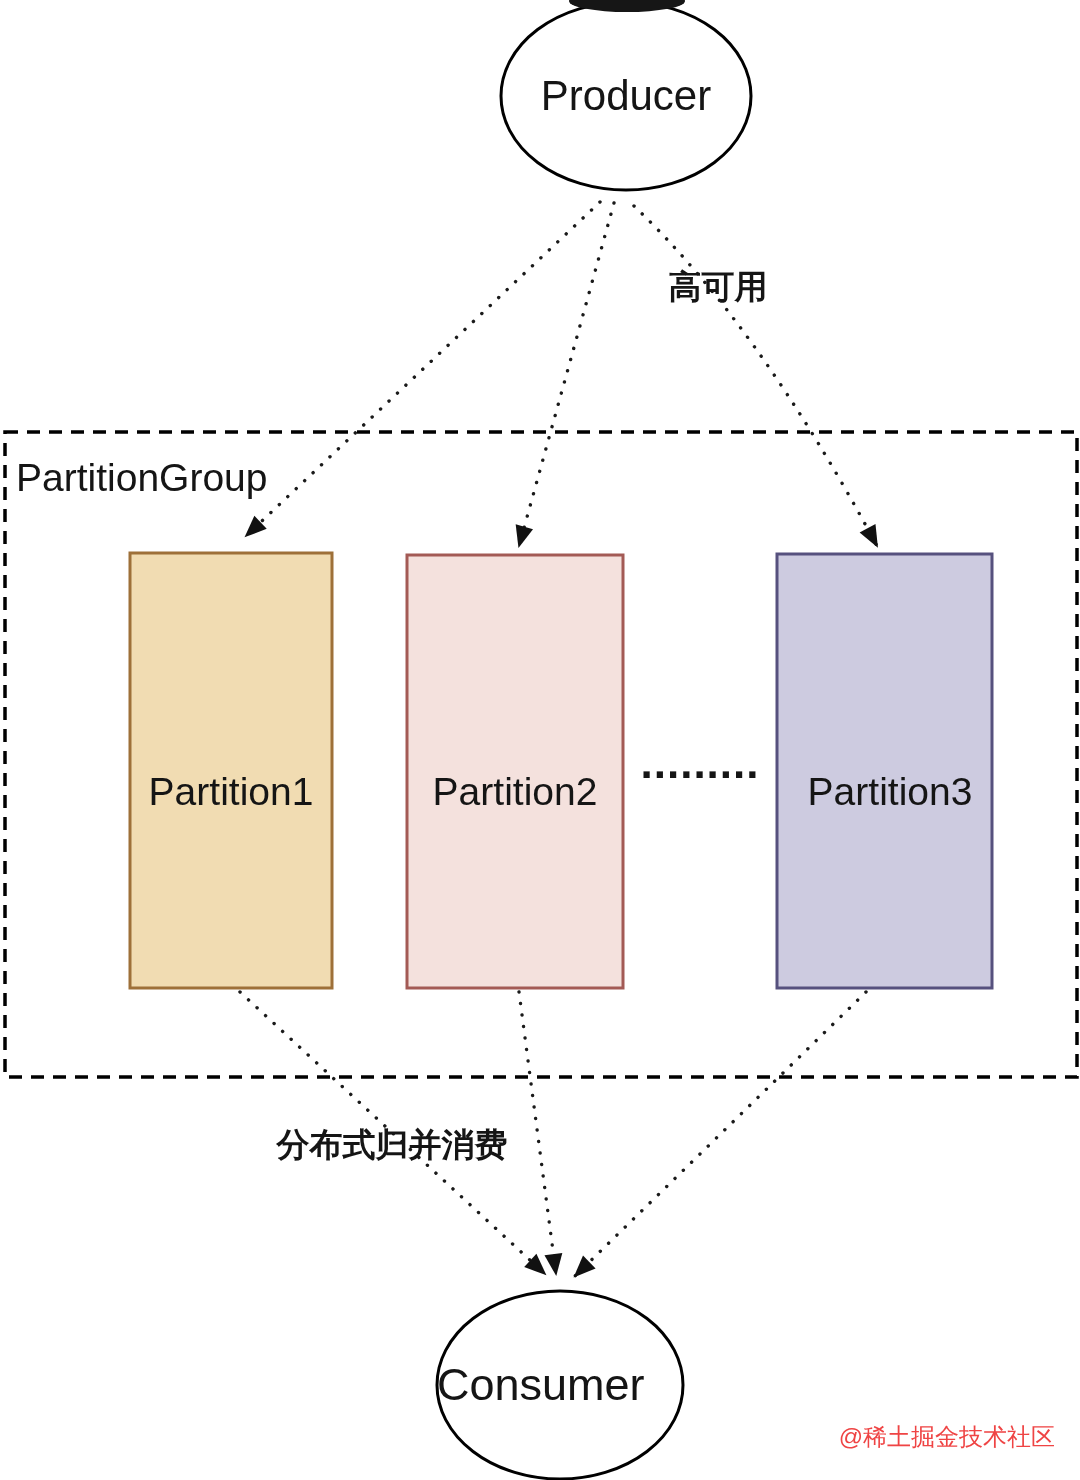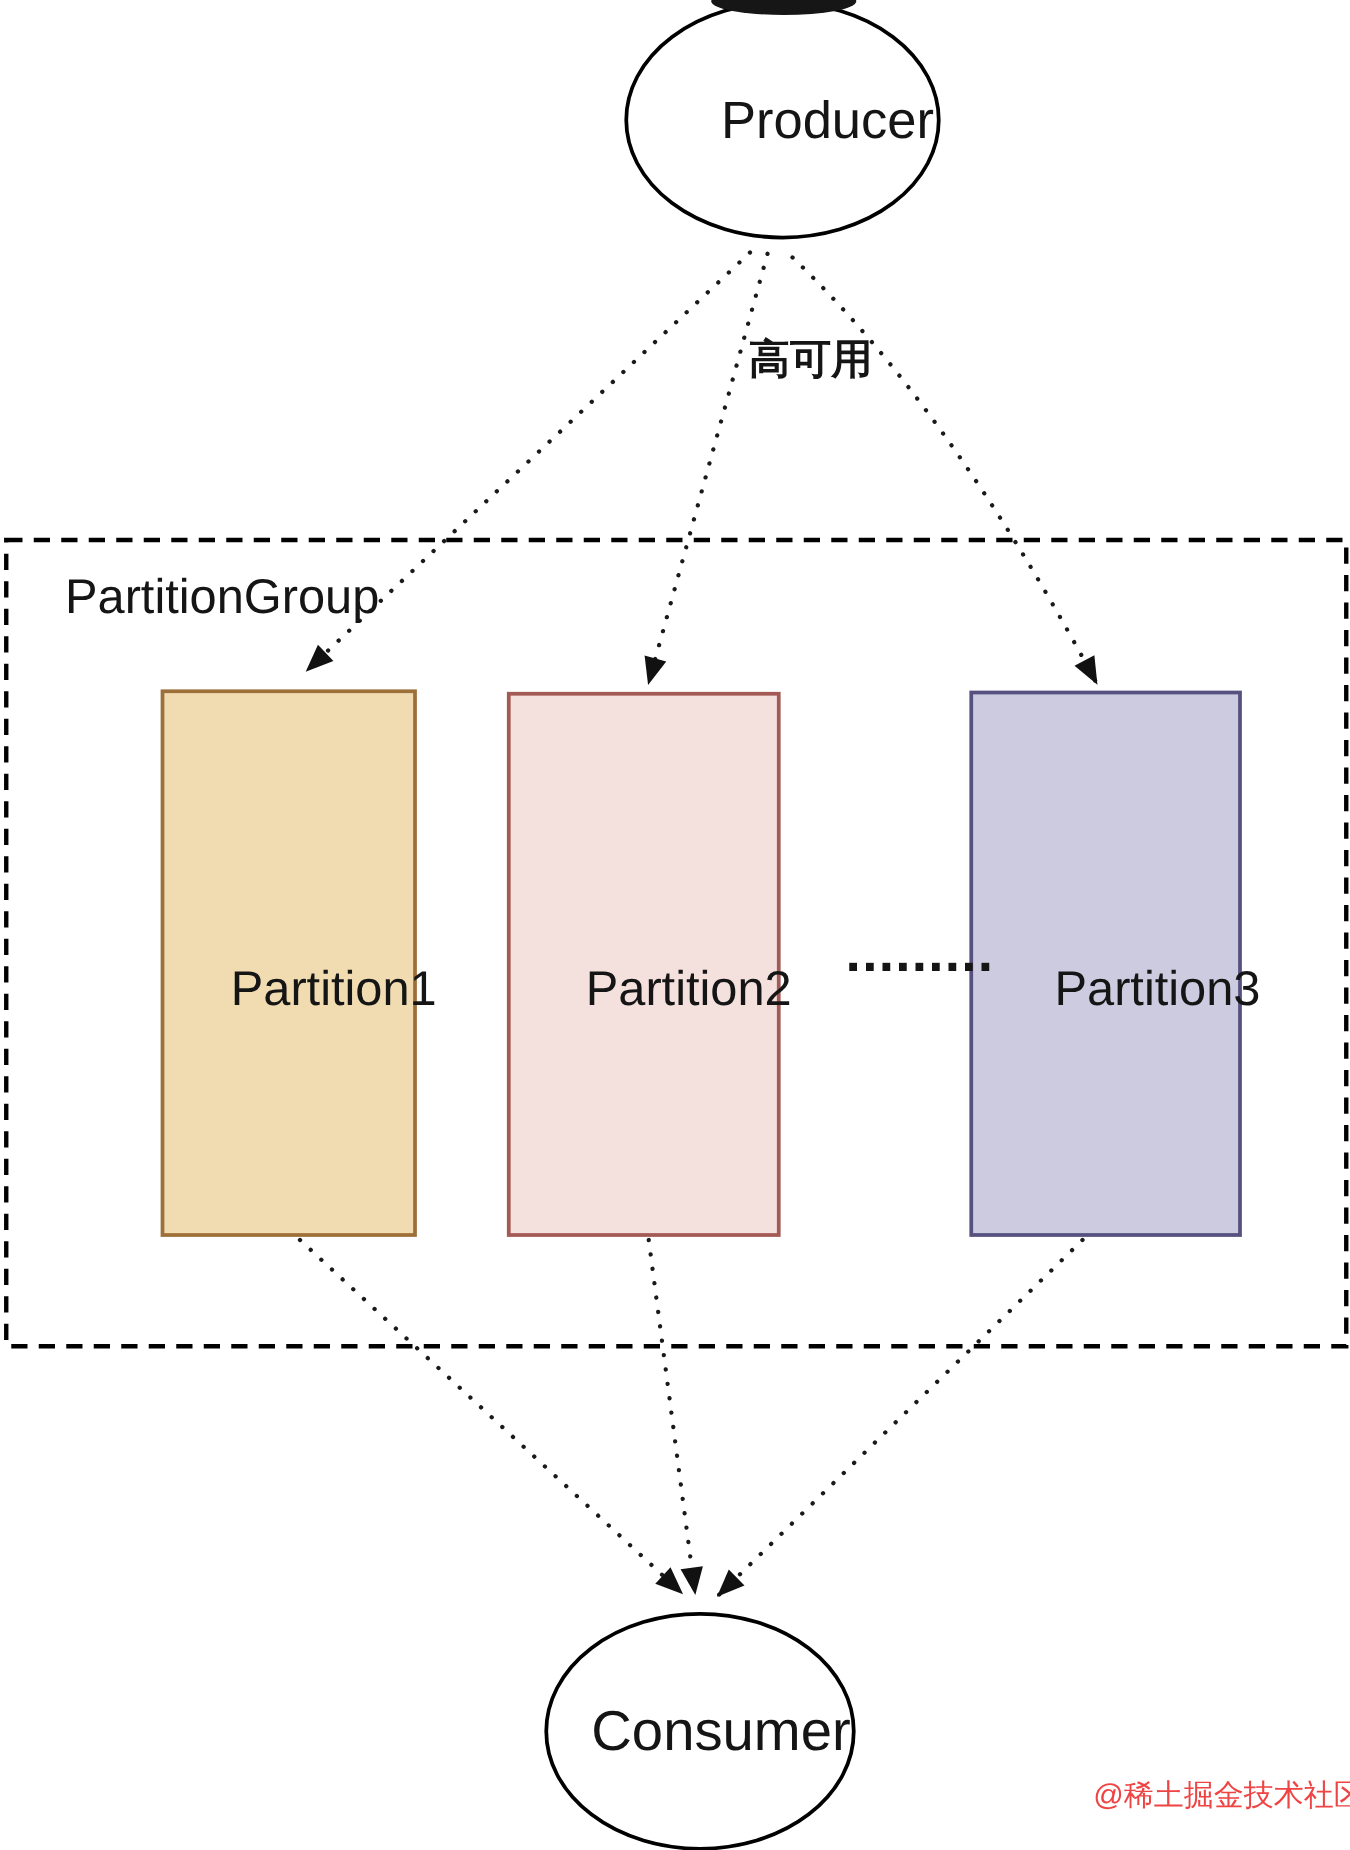--- a/index.html
+++ b/index.html
@@ -18,21 +18,20 @@
   }
   .diagram-svg {
     position: absolute;
     left: 0;
     top: 0;
   }
   .label {
     position: absolute;
     color: #151515;
     white-space: nowrap;
-    padding-left: 36px;
   }
   .producer-label {
     left: 501px; top: 72px; width: 250px;
     font-size: 42px; line-height: 48px; text-align: center;
   }
   .group-label {
     left: 16px; top: 455px;
     font-size: 39px; line-height: 46px;
   }
   .partition-label {
@@ -43,21 +42,21 @@
   .p2-label { left: 407px; width: 216px; }
   .p3-label { left: 777px; width: 226px; }
   .ellipsis-label {
     left: 620px; top: 733px; width: 160px;
     font-size: 44px; line-height: 60px; font-weight: bold;
     text-align: center; letter-spacing: 1px;
   }
   .producer-note {
     left: 563px; top: 266px; width: 310px;
     font-size: 33px; line-height: 41px; font-weight: 600;
-    white-space: normal;
+    text-align: center; white-space: normal;
   }
   .consumer-note {
     left: 233px; top: 1124px; width: 318px;
     font-size: 33px; line-height: 41px; font-weight: 600;
     text-align: center; white-space: normal;
   }
   .consumer-label {
     left: 437px; top: 1360px; width: 246px;
     font-size: 45px; line-height: 50px; 
   }
@@ -105,19 +104,20 @@
   <div class="label partition-label p2-label">Partition2</div>
   <div class="label partition-label p3-label">Partition3</div>
 
   <div class="label ellipsis-label">.........</div>
 
   <div class="label producer-note">
     <div>高可用</div>
   </div>
 
   <div class="label consumer-note">
+    <div>分布式归并消费</div>
   </div>
 
   <div class="label consumer-label">Consumer</div>
 
   <div class="label watermark-label" style="color: #ef4444;">@稀土掘金技术社区</div>
 
 </div>
 
 </body></html>

